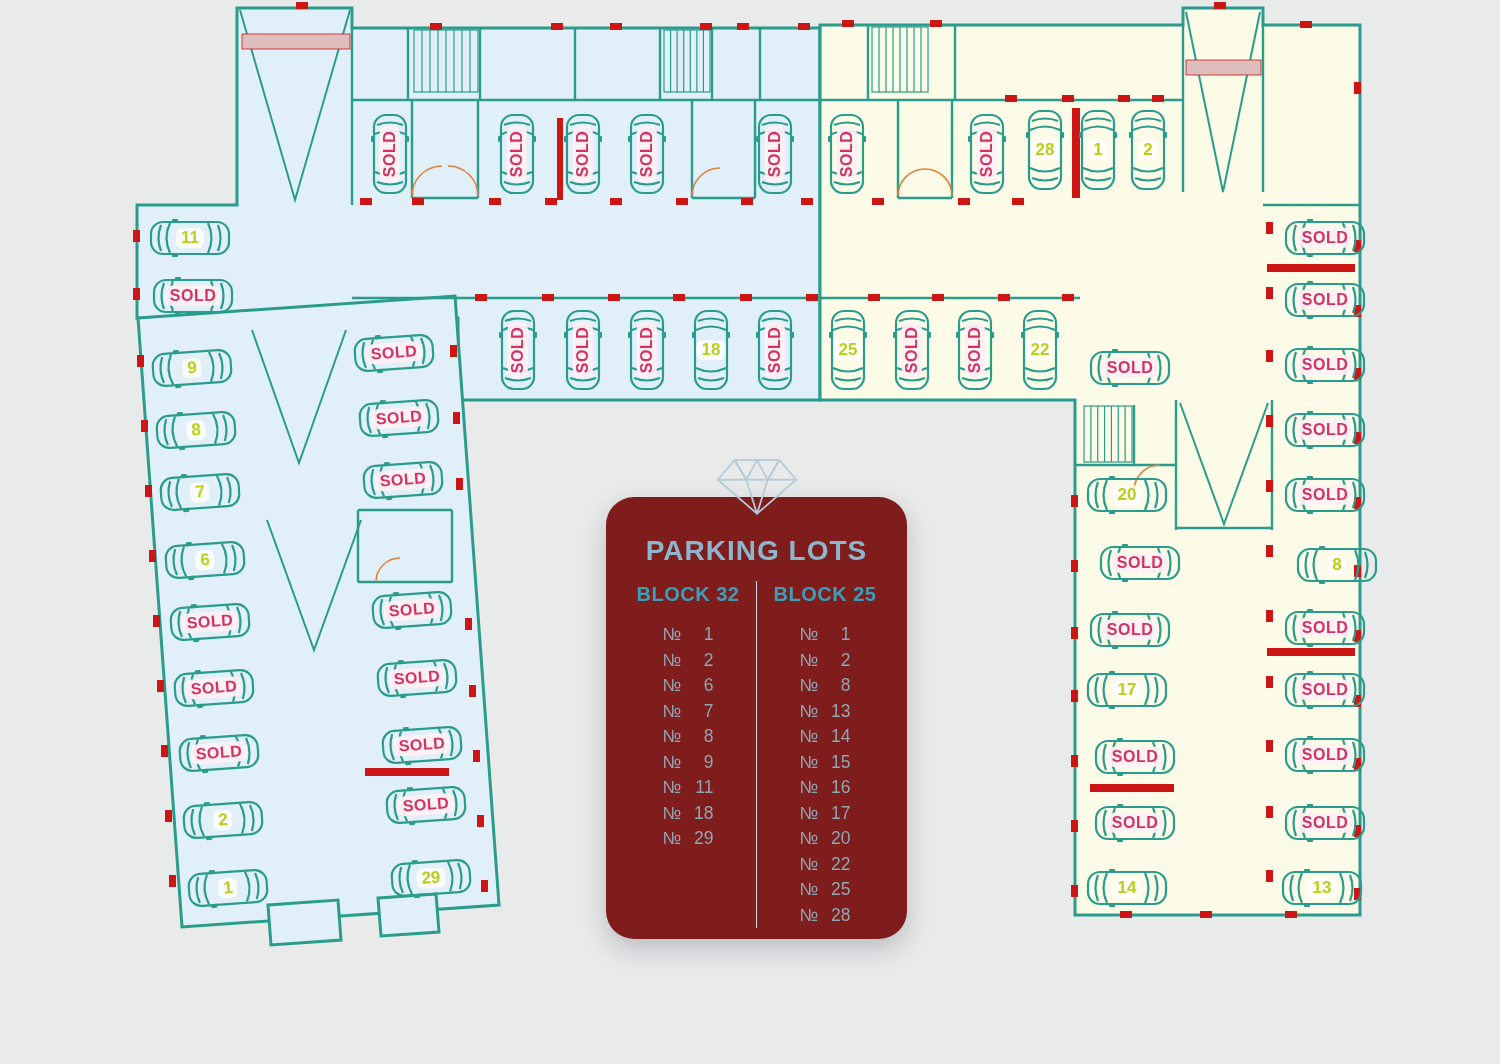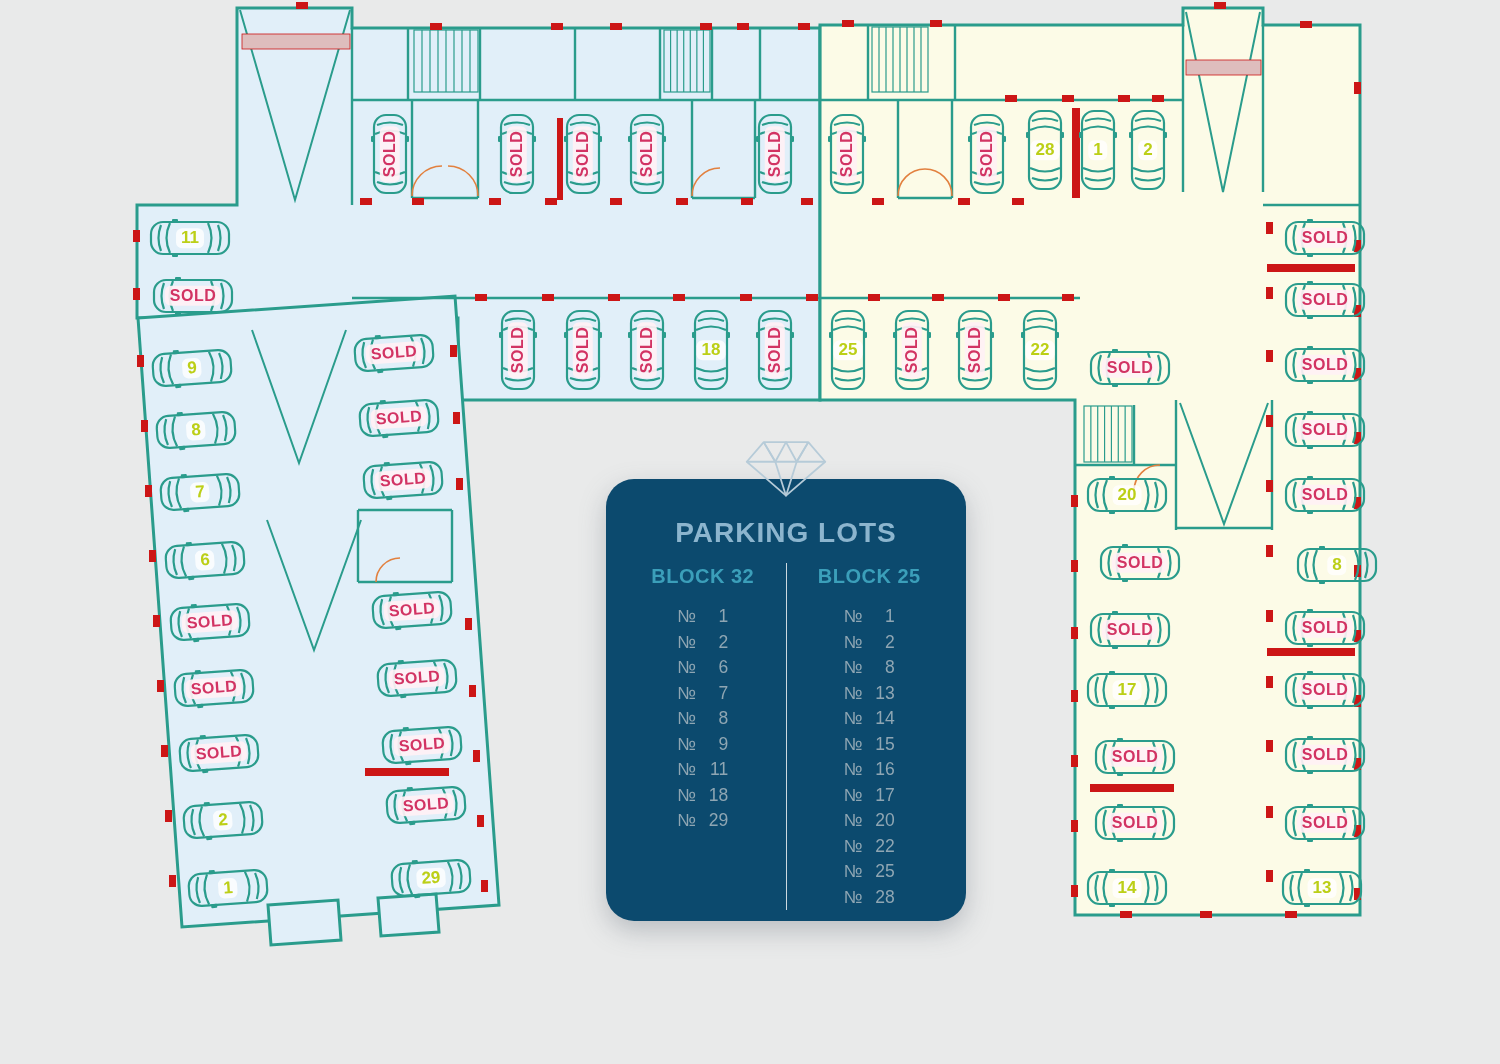--- a/index.html
+++ b/index.html
@@ -26,21 +26,21 @@
   .car{position:absolute;width:84px;height:40px;left:50%;top:50%;transform:translate(-50%,-50%);}
   .v .car{transform:translate(-50%,-50%) rotate(90deg);}
   .car .b{fill:none;stroke:var(--wall);stroke-width:2.2;}
   .car .m{fill:var(--wall);}
   .lbl{position:absolute;left:50%;top:50%;transform:translate(-50%,-50%);
        font-weight:bold;white-space:nowrap;border-radius:6px;line-height:1.15;}
   .sold .lbl{color:var(--sold);background:rgba(255,241,245,.92);font-size:16px;padding:1px 5px;letter-spacing:.5px;}
   .avail .lbl{color:var(--avail);background:rgba(255,255,255,.78);font-size:17px;padding:0 5px;}
   .lbl.vrot{transform:translate(-50%,-50%) rotate(-90deg);}
 
-  #panel{position:absolute;left:606px;top:479px;width:360px;height:442px;background:#0c4a6e;
+  #panel{position:absolute;left:606px;top:497px;width:301px;height:442px;background:#7f1d1d;
          border-radius:28px;box-shadow:0 10px 26px rgba(100,110,120,.35);}
   #panel .notch{position:absolute;left:50%;top:-54px;margin-left:-85px;width:170px;height:120px;
          background:#fff;border-radius:85px 85px 40px 40px;z-index:-1;
          box-shadow:0 -8px 18px rgba(100,110,120,.18);}
   #diamond{position:absolute;left:50%;top:-44px;transform:translateX(-50%);width:90px;height:66px;}
   #diamond path{fill:none;stroke:var(--diamond);stroke-width:2;stroke-linejoin:round;}
   #panel-title{margin:38px 0 12px;text-align:center;font-size:28px;color:var(--panel_title);
          letter-spacing:1px;font-weight:bold;}
   .cols{display:flex;padding:0 20px;justify-content:space-between;}
   .block{flex:1;text-align:center;}

